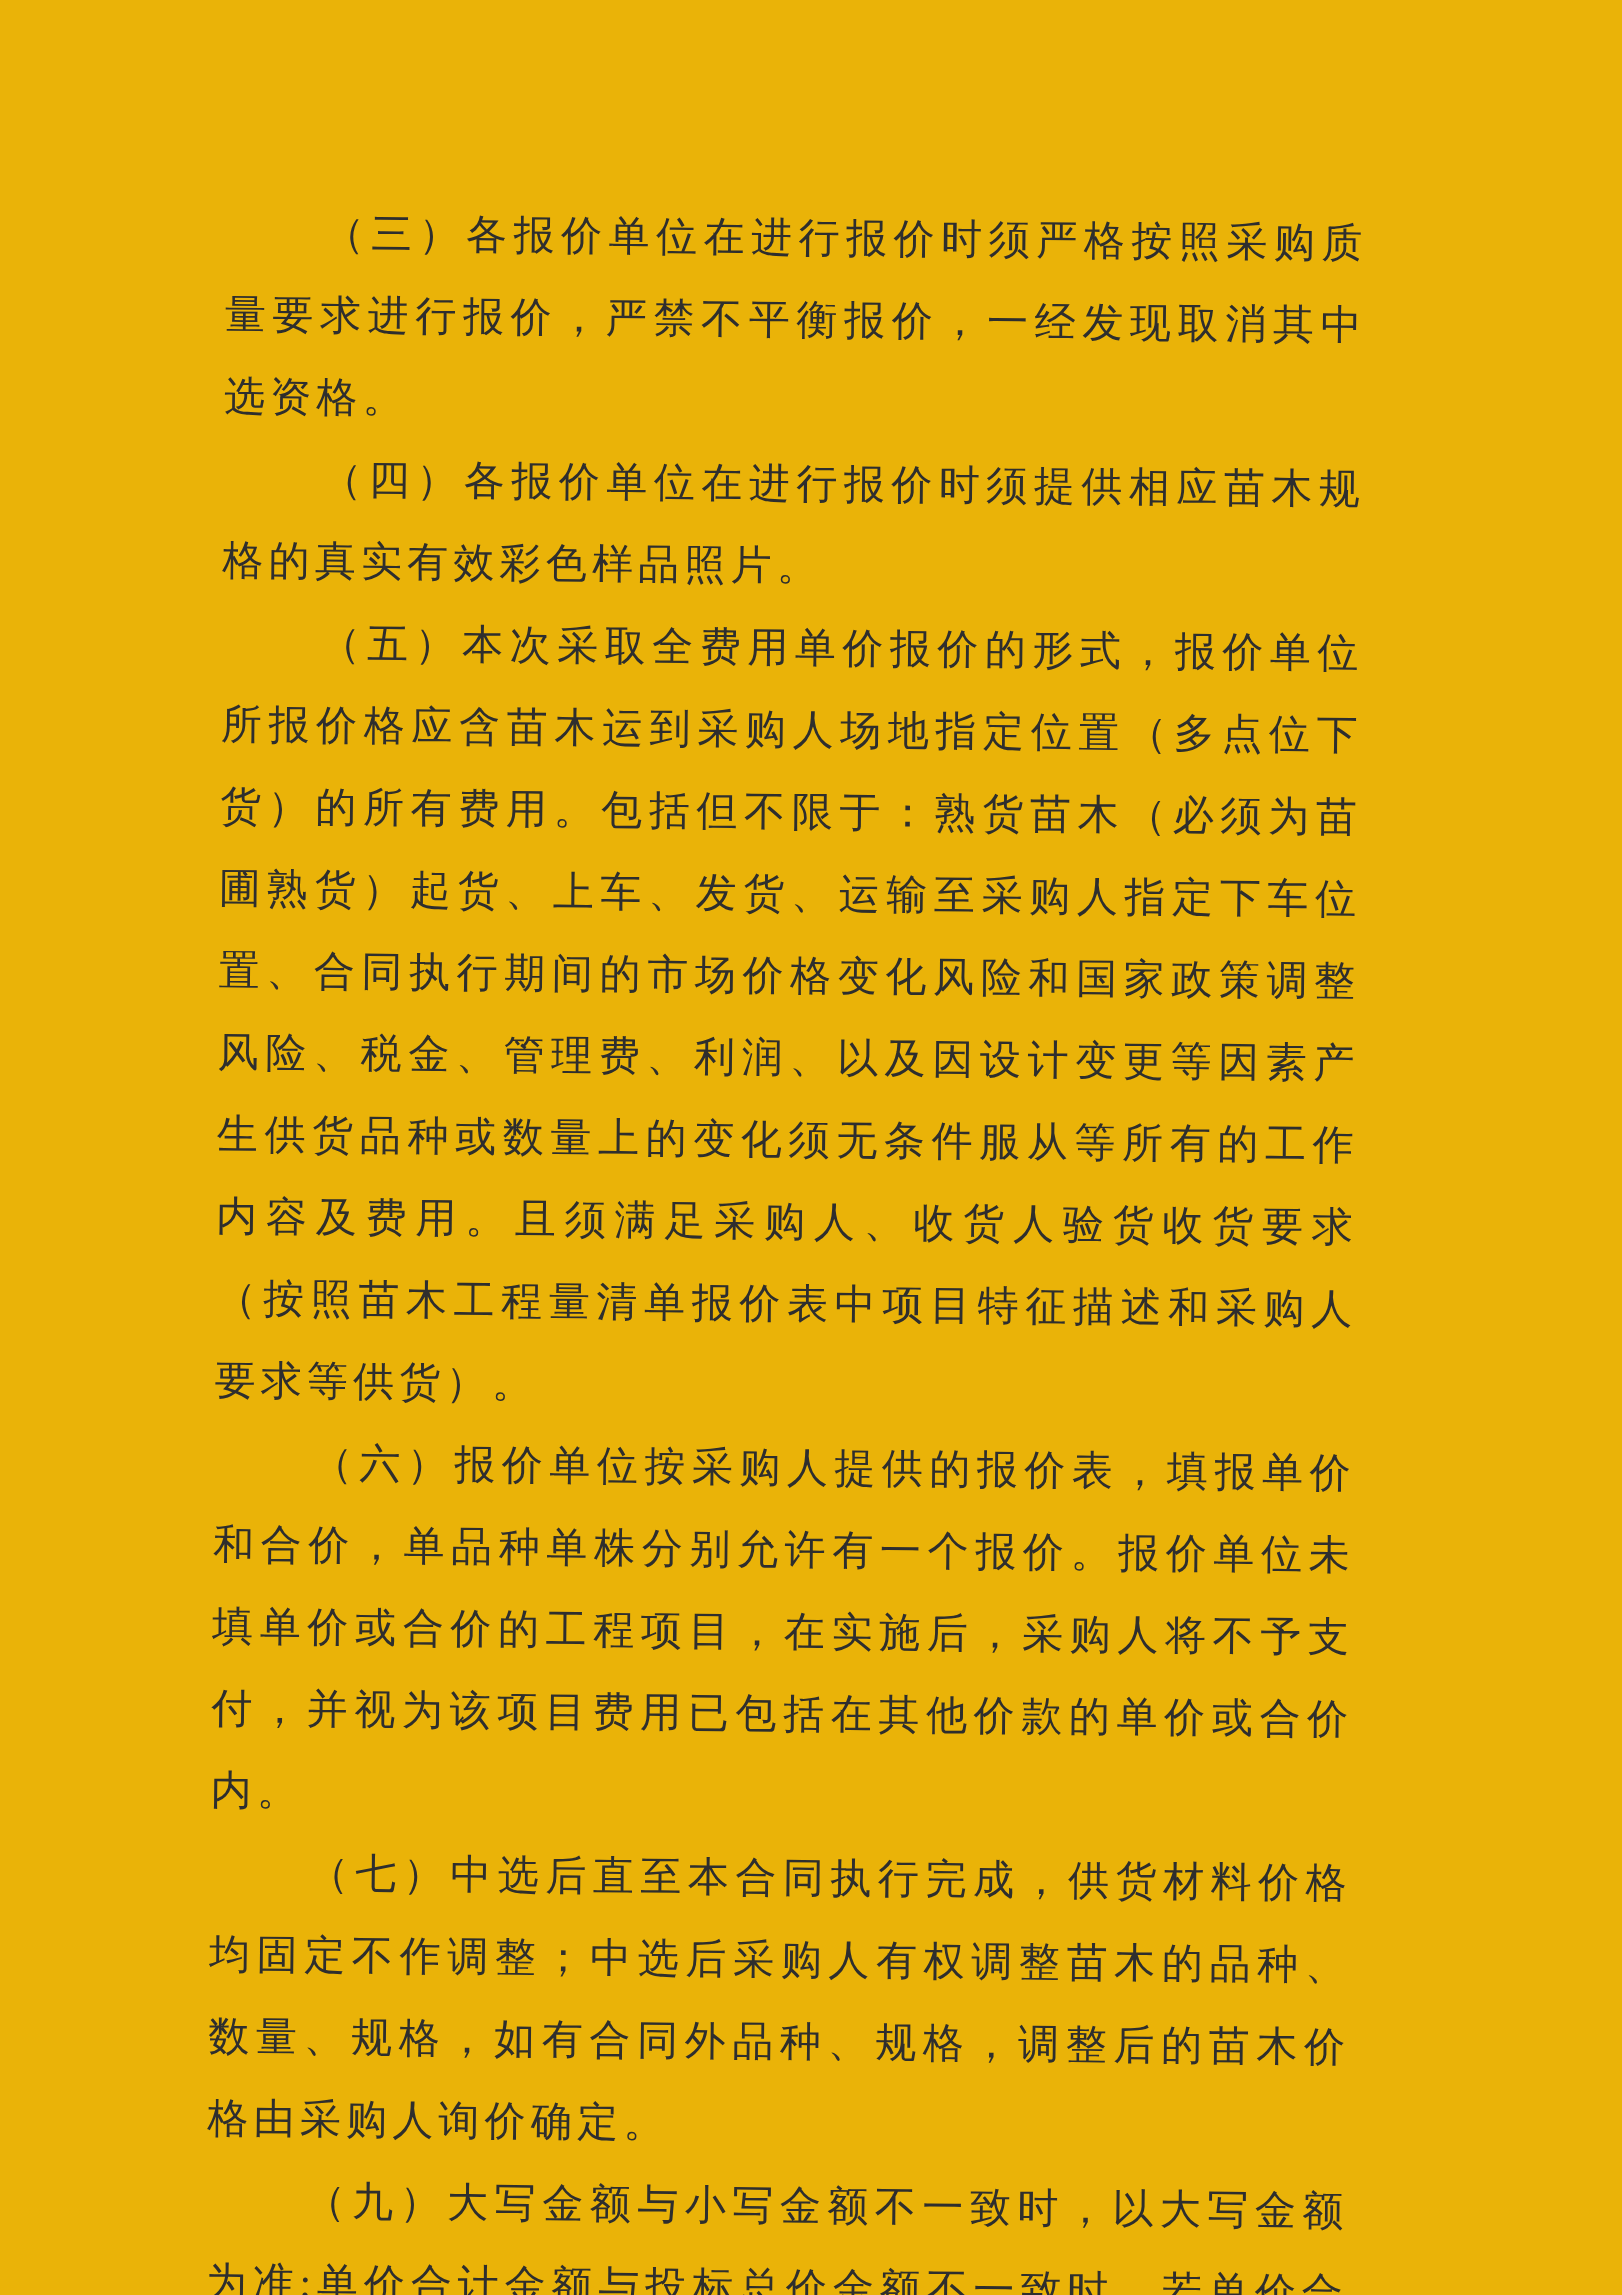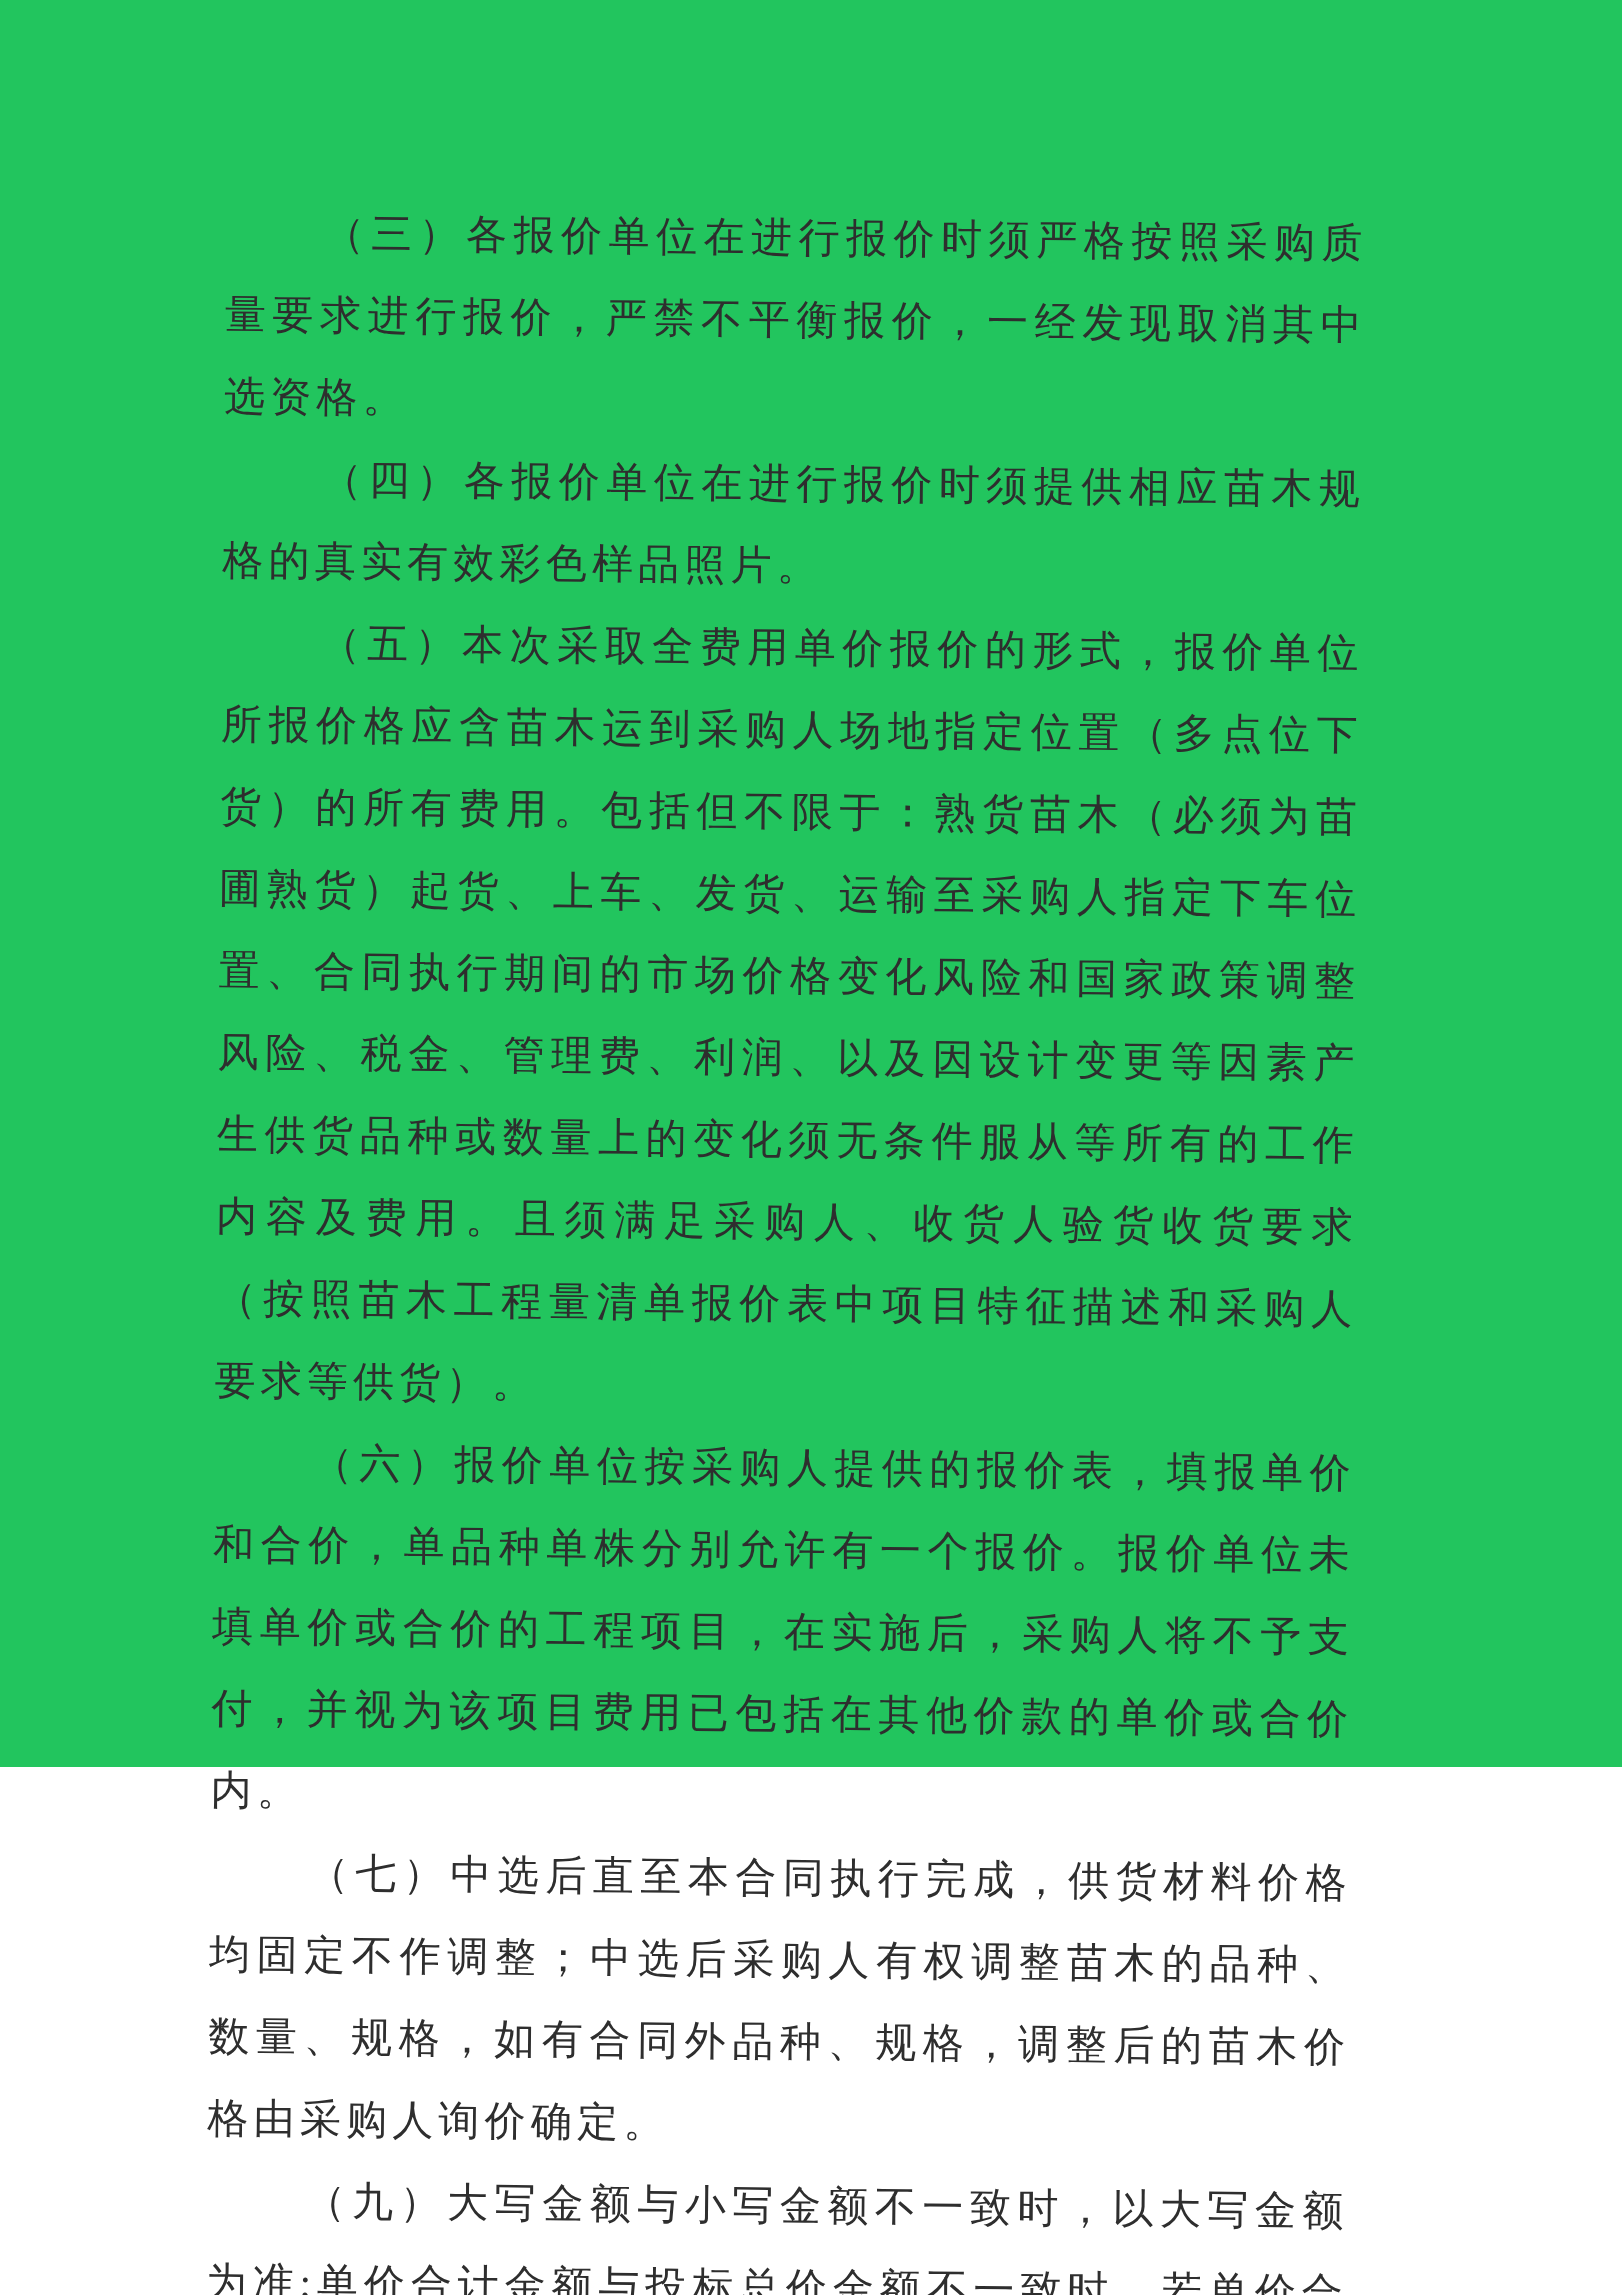--- a/index.html
+++ b/index.html
@@ -8,22 +8,22 @@
     background: #ffffff;
   }
   body {
     width: 1623px;
     height: 2295px;
     overflow: hidden;
   }
   .page {
     position: relative;
     width: 1623px;
-    height: 1767px;
-    background: #22c55e;
+    height: 2295px;
+    background: #eab308;
   }
   .content {
     position: absolute;
     left: 226px;
     top: 191px;
     width: 1142px;
     transform: rotate(0.55deg);
     transform-origin: 0 0;
     font-family: "Liberation Serif", "DejaVu Serif", serif;
     font-size: 41px;

